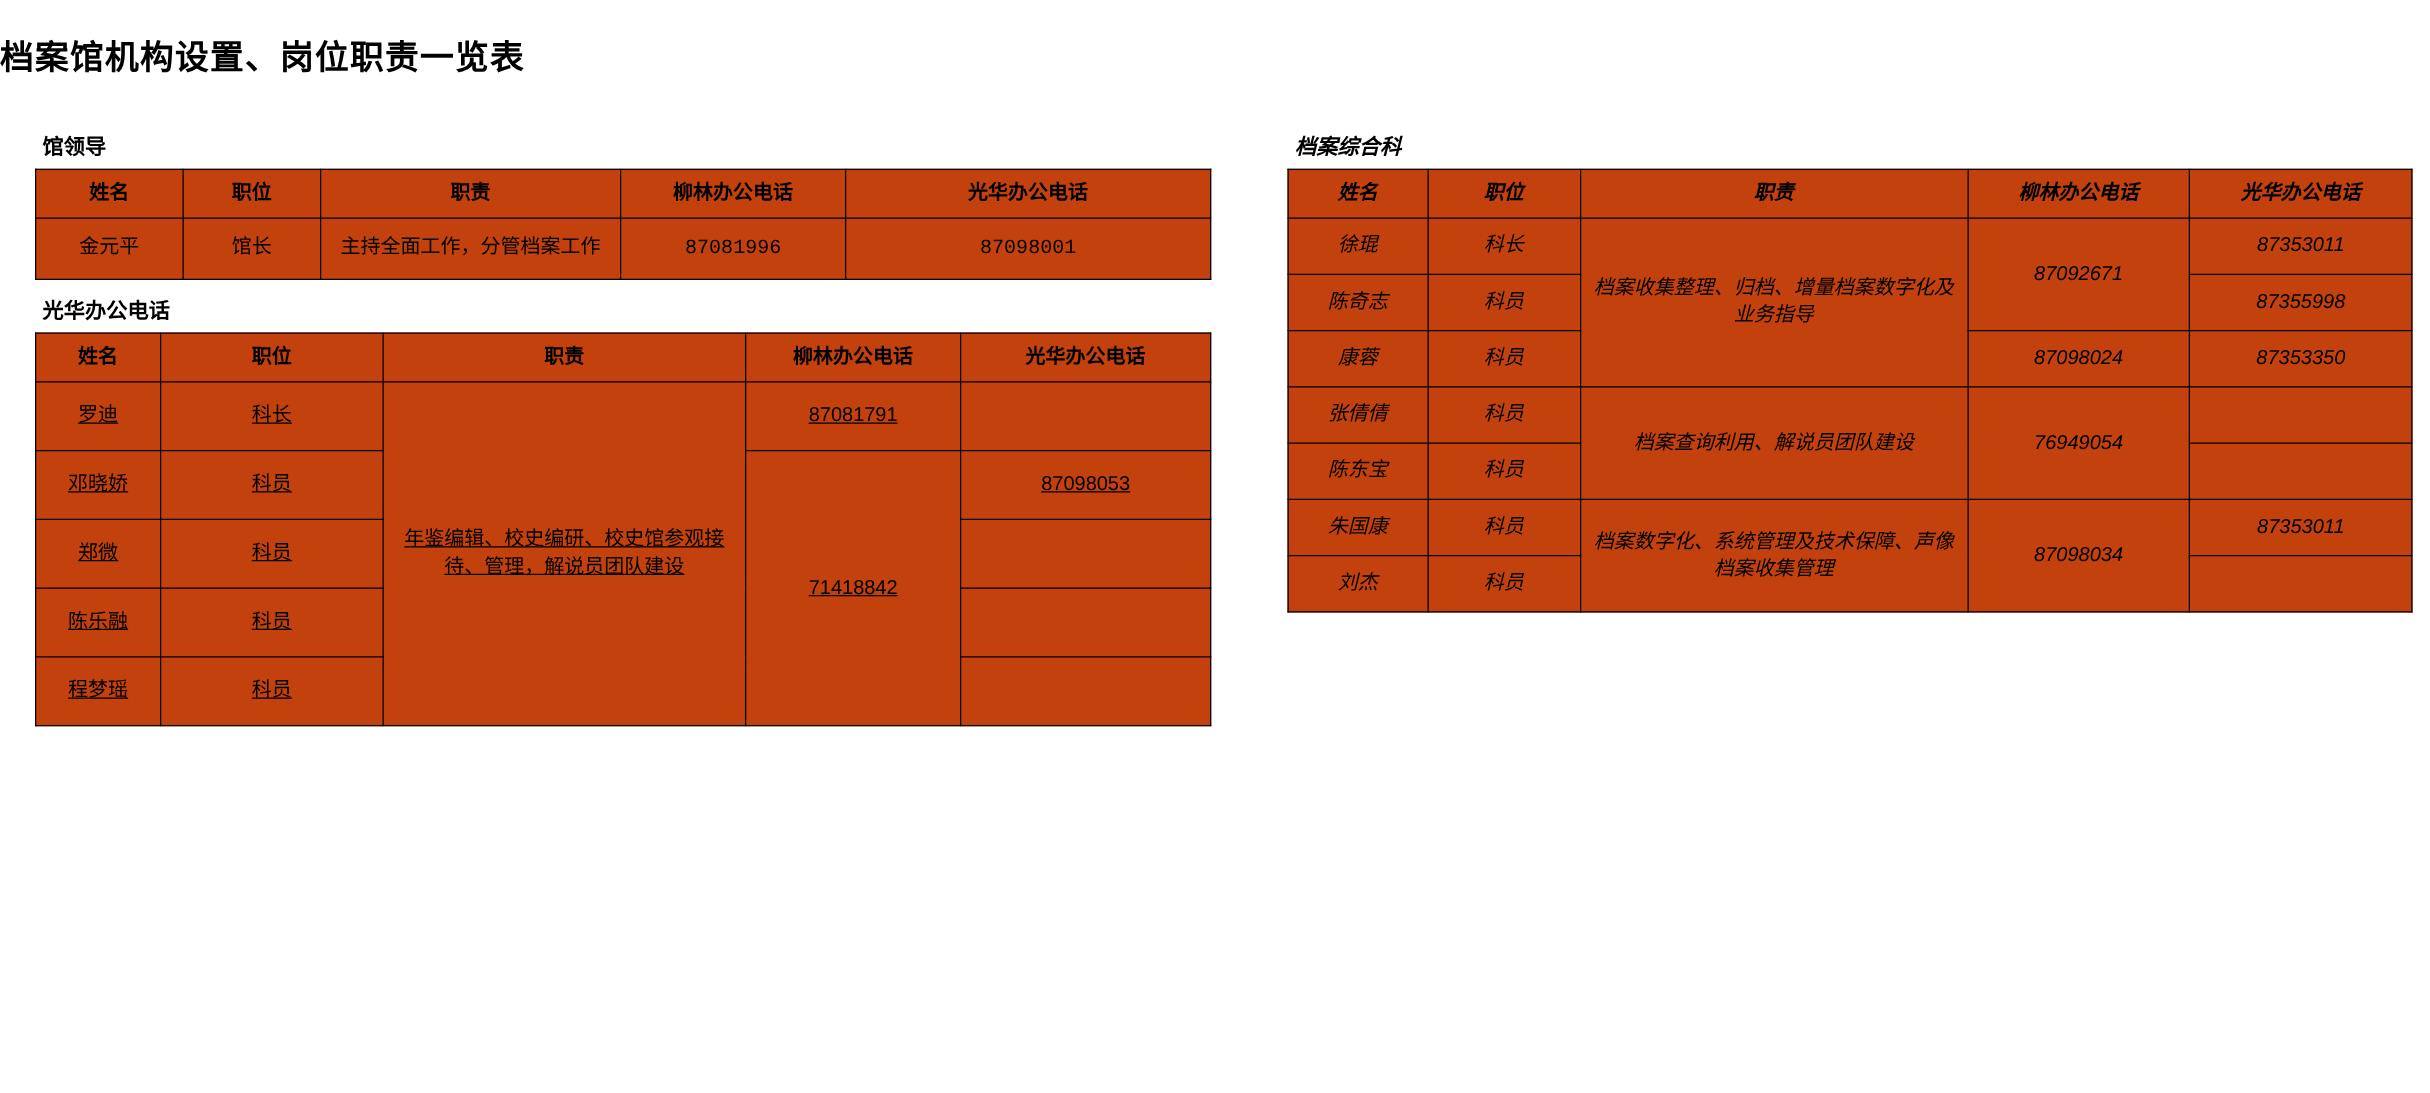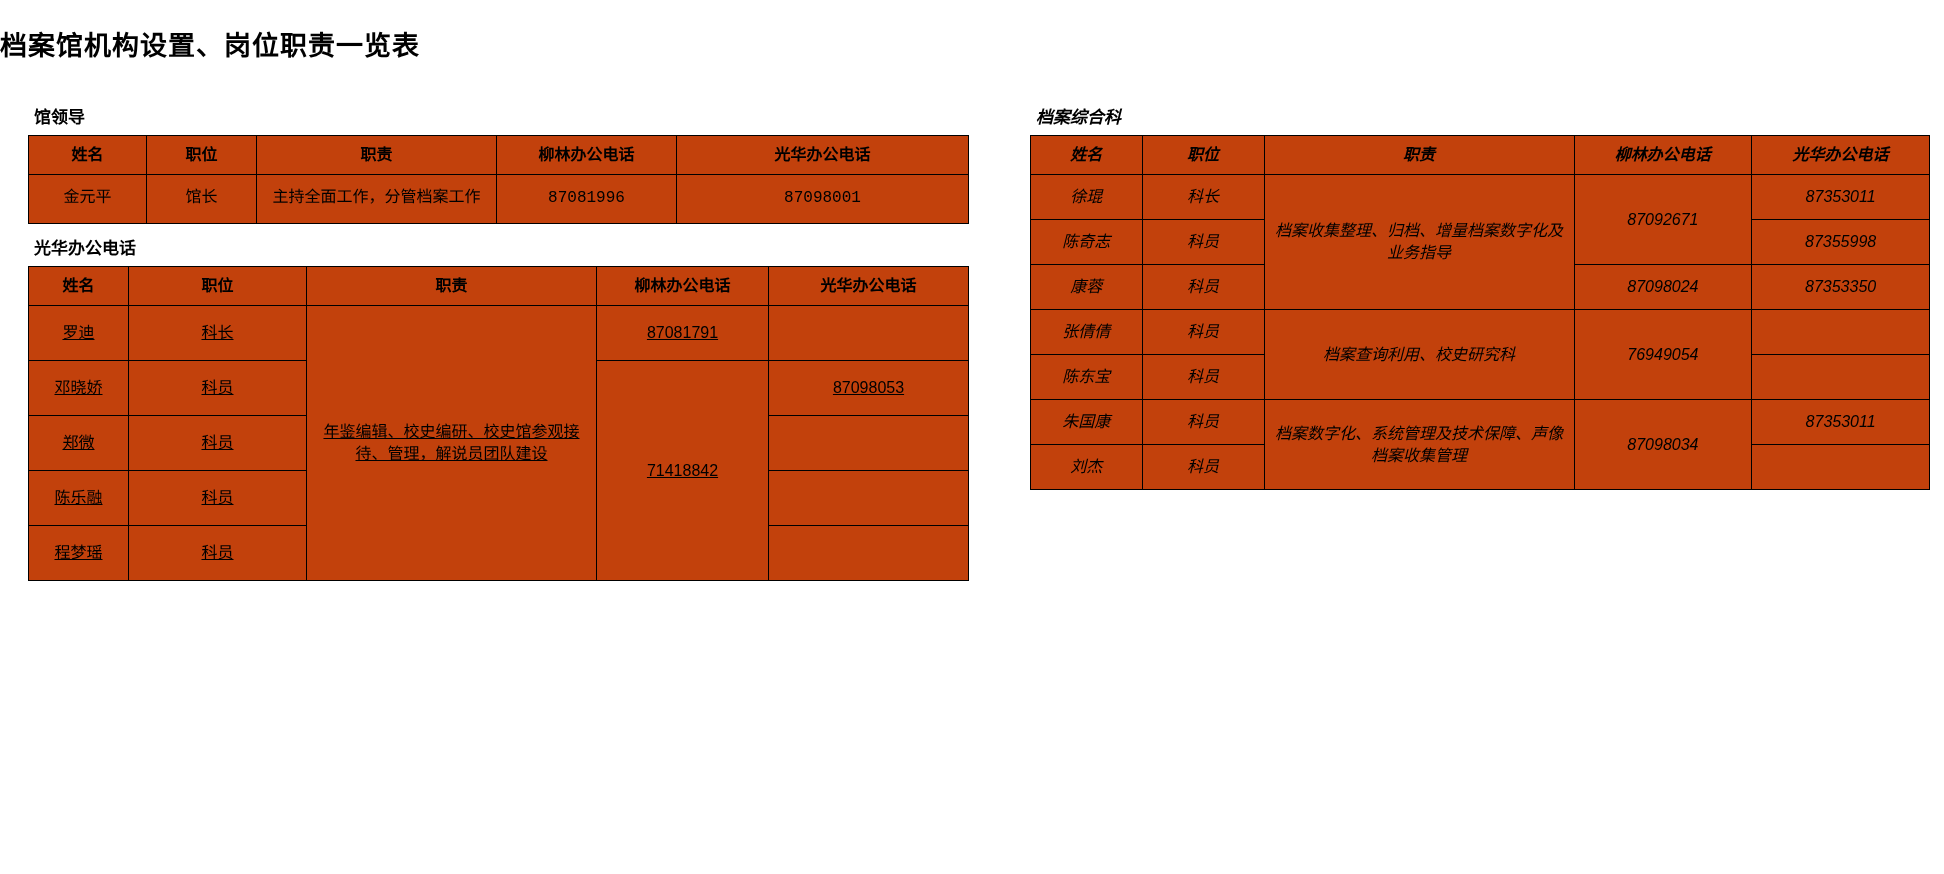--- a/index.html
+++ b/index.html
@@ -205,21 +205,21 @@
         </tr>
         <tr>
           <td>康蓉</td>
           <td>科员</td>
           <td>87098024</td>
           <td>87353350</td>
         </tr>
         <tr>
           <td>张倩倩</td>
           <td>科员</td>
-          <td class="duty" rowspan="2">档案查询利用、校史研究科</td>
+          <td class="duty" rowspan="2">档案查询利用、解说员团队建设</td>
           <td rowspan="2">76949054</td>
           <td></td>
         </tr>
         <tr>
           <td>陈东宝</td>
           <td>科员</td>
           <td></td>
         </tr>
         <tr>
           <td>朱国康</td>

